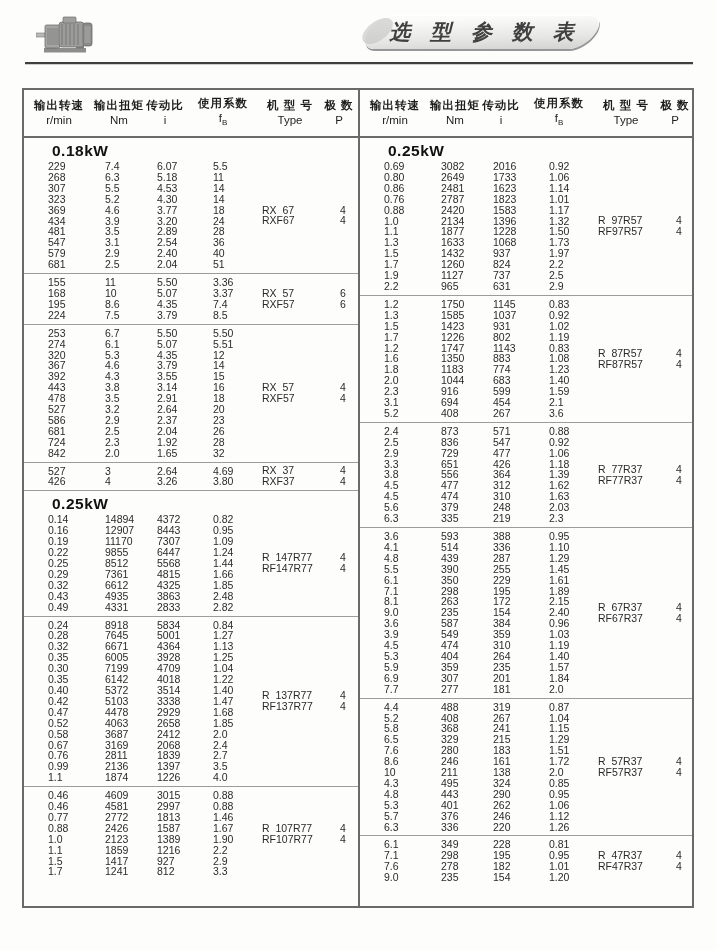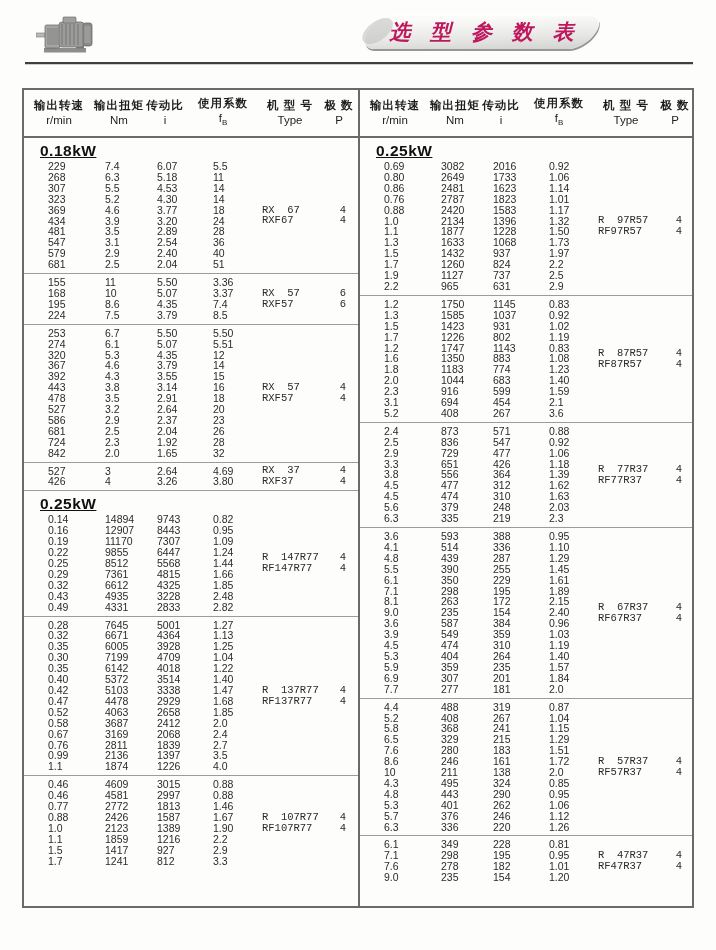--- a/index.html
+++ b/index.html
@@ -19,21 +19,21 @@
     background:linear-gradient(178deg,#fbfbf9 15%,#e7e7e5 65%,#d2d2d0 100%);
     border-radius:17px;
     box-shadow:inset 0 1px 0 #ffffff, 2px 2px 0 #97979a;
   }
   .banner-bg::before{
     content:"";position:absolute;left:-4px;top:3px;width:26px;height:26px;
     background:#bdbdbb;border-radius:13px;opacity:.55;
   }
   .banner-text{
     position:relative;z-index:1;text-align:center;line-height:34px;
-    font-weight:bold;font-style:italic;font-size:21px;letter-spacing:7px;color:#be185d;
+    font-weight:bold;font-style:italic;font-size:21px;letter-spacing:7px;color:#404040;
     padding-left:6px;
   }
   
   .ptable{
     position:absolute;left:22px;top:88px;width:672px;height:820px;
     border:2px solid #6a6a6a;box-sizing:border-box;
     display:flex;background:#fdfdfb;
   }
   .half{width:50%;display:flex;flex-direction:column;box-sizing:border-box;}
   .half.right{border-left:2px solid #6a6a6a;}
@@ -43,32 +43,32 @@
     align-items:center;box-sizing:border-box;
   }
   .hcell{text-align:center;line-height:15px;font-size:11.5px;color:#1e1e1e;}
   .hcell .cn{font-weight:bold;letter-spacing:1px;white-space:pre;}
   .hcell .un{font-weight:normal;}
   .hcell sub{font-size:8px;}
   .blocks{flex:1;display:flex;flex-direction:column;overflow:hidden;}
   .block{position:relative;padding:3px 0;border-top:1px solid #9c9c9c;}
   .block.first{border-top:none;}
   .section-label{
-    height:20px;line-height:20px;padding-left:16px;
-    font-weight:bold;font-size:15.5px;letter-spacing:.5px;color:#111;text-decoration:underline;
+    height:20px;line-height:20px;padding-left:28px;
+    font-weight:bold;font-size:15.5px;letter-spacing:.5px;color:#111;
   }
   .row{
     display:grid;grid-template-columns:57px 52px 56px 49px;
     padding-left:24px;line-height:10.9px;font-size:10.5px;
     white-space:pre;color:#2a2a2a;
   }
   .types{
     position:absolute;left:238px;top:50%;transform:translateY(-50%);
     display:grid;grid-template-columns:66px 30px;
-    line-height:10.9px;font-size:10.5px;white-space:pre;color:#2a2a2a;font-family:Liberation Mono, monospace;
+    line-height:10.9px;font-size:10.5px;white-space:pre;color:#2a2a2a;
   }
   .block.with-section .types{top:calc(50% + 10px);}
   .types .p{text-align:center;}
 </style>
 </head>
 <body>
 
 <div class="logo">
   <svg width="64" height="46" viewBox="0 0 64 46">
     <rect x="8" y="36" width="42" height="4.5" fill="#8d8d8b"></rect>
@@ -164,32 +164,33 @@
           <div class="row"><span class="cell">842</span><span class="cell">2.0</span><span class="cell">1.65</span><span class="cell">32</span></div>
           <div class="types"><span class="t">RX  57</span><span class="p">4</span><span class="t">RXF57</span><span class="p">4</span></div>
         </div>
         <div class="block">
           <div class="row"><span class="cell">527</span><span class="cell">3</span><span class="cell">2.64</span><span class="cell">4.69</span></div>
           <div class="row"><span class="cell">426</span><span class="cell">4</span><span class="cell">3.26</span><span class="cell">3.80</span></div>
           <div class="types"><span class="t">RX  37</span><span class="p">4</span><span class="t">RXF37</span><span class="p">4</span></div>
         </div>
         <div class="block with-section">
           <div class="section-label">0.25kW</div>
-          <div class="row"><span class="cell">0.14</span><span class="cell">14894</span><span class="cell">9743</span><span class="cell">0.82</span></div>
+          <div class="row"><span class="cell">0.14</span><span class="cell">14894</span><span class="cell">4372</span><span class="cell">0.82</span></div>
           <div class="row"><span class="cell">0.16</span><span class="cell">12907</span><span class="cell">8443</span><span class="cell">0.95</span></div>
           <div class="row"><span class="cell">0.19</span><span class="cell">11170</span><span class="cell">7307</span><span class="cell">1.09</span></div>
           <div class="row"><span class="cell">0.22</span><span class="cell">9855</span><span class="cell">6447</span><span class="cell">1.24</span></div>
           <div class="row"><span class="cell">0.25</span><span class="cell">8512</span><span class="cell">5568</span><span class="cell">1.44</span></div>
           <div class="row"><span class="cell">0.29</span><span class="cell">7361</span><span class="cell">4815</span><span class="cell">1.66</span></div>
           <div class="row"><span class="cell">0.32</span><span class="cell">6612</span><span class="cell">4325</span><span class="cell">1.85</span></div>
-          <div class="row"><span class="cell">0.43</span><span class="cell">4935</span><span class="cell">3228</span><span class="cell">2.48</span></div>
+          <div class="row"><span class="cell">0.43</span><span class="cell">4935</span><span class="cell">3863</span><span class="cell">2.48</span></div>
           <div class="row"><span class="cell">0.49</span><span class="cell">4331</span><span class="cell">2833</span><span class="cell">2.82</span></div>
           <div class="types"><span class="t">R  147R77</span><span class="p">4</span><span class="t">RF147R77</span><span class="p">4</span></div>
         </div>
         <div class="block">
+          <div class="row"><span class="cell">0.24</span><span class="cell">8918</span><span class="cell">5834</span><span class="cell">0.84</span></div>
           <div class="row"><span class="cell">0.28</span><span class="cell">7645</span><span class="cell">5001</span><span class="cell">1.27</span></div>
           <div class="row"><span class="cell">0.32</span><span class="cell">6671</span><span class="cell">4364</span><span class="cell">1.13</span></div>
           <div class="row"><span class="cell">0.35</span><span class="cell">6005</span><span class="cell">3928</span><span class="cell">1.25</span></div>
           <div class="row"><span class="cell">0.30</span><span class="cell">7199</span><span class="cell">4709</span><span class="cell">1.04</span></div>
           <div class="row"><span class="cell">0.35</span><span class="cell">6142</span><span class="cell">4018</span><span class="cell">1.22</span></div>
           <div class="row"><span class="cell">0.40</span><span class="cell">5372</span><span class="cell">3514</span><span class="cell">1.40</span></div>
           <div class="row"><span class="cell">0.42</span><span class="cell">5103</span><span class="cell">3338</span><span class="cell">1.47</span></div>
           <div class="row"><span class="cell">0.47</span><span class="cell">4478</span><span class="cell">2929</span><span class="cell">1.68</span></div>
           <div class="row"><span class="cell">0.52</span><span class="cell">4063</span><span class="cell">2658</span><span class="cell">1.85</span></div>
           <div class="row"><span class="cell">0.58</span><span class="cell">3687</span><span class="cell">2412</span><span class="cell">2.0</span></div>

